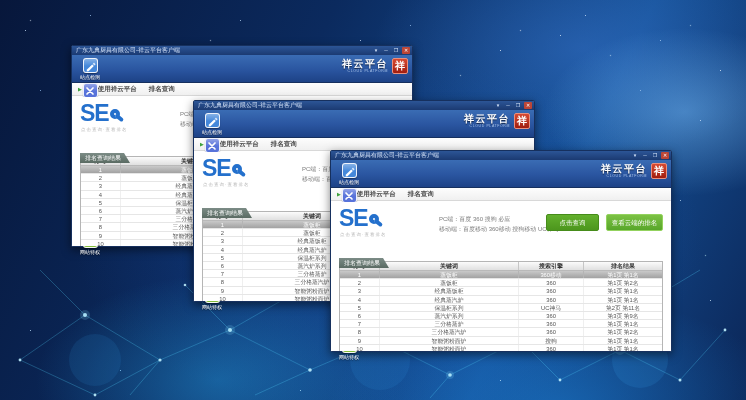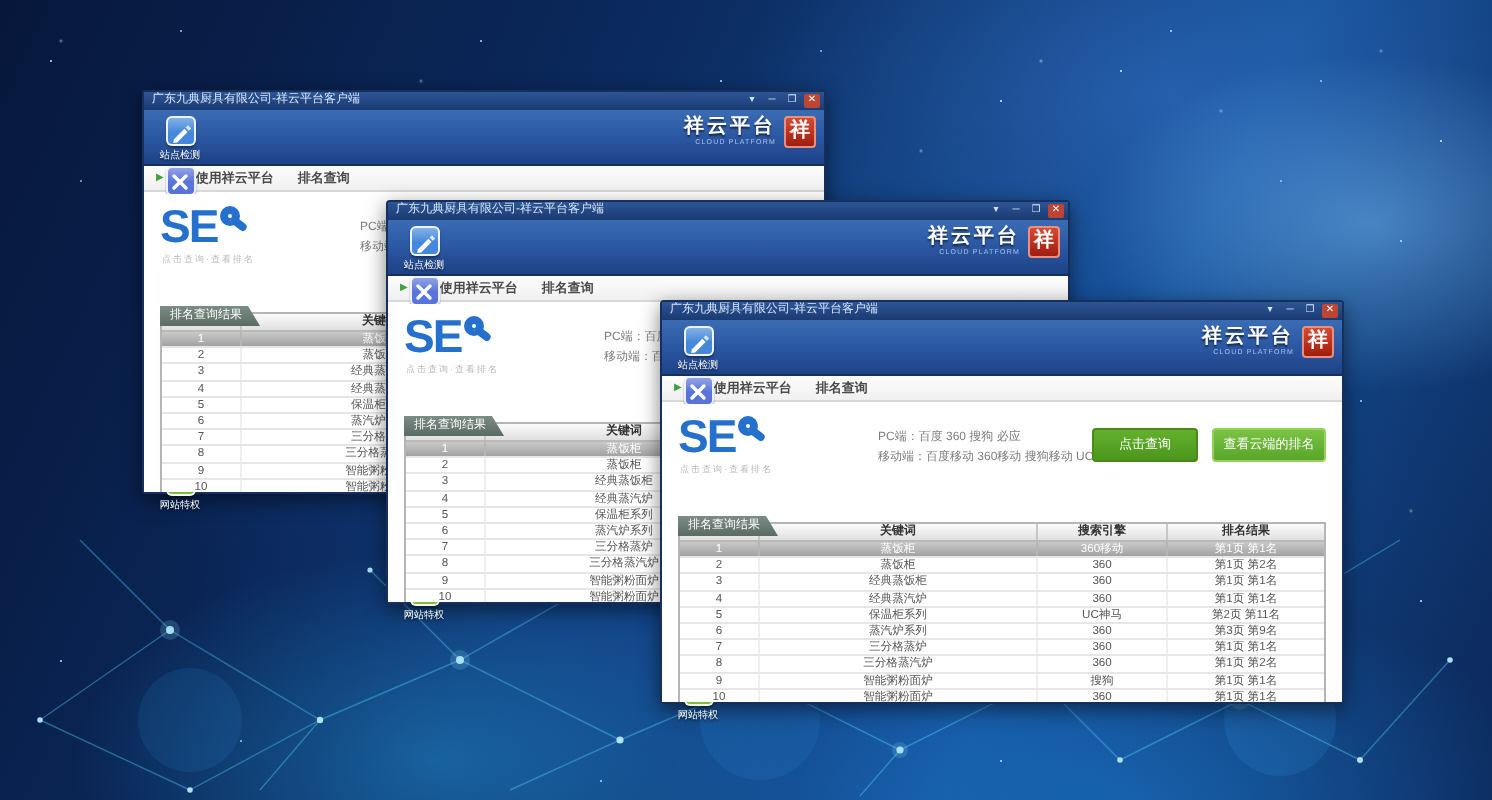--- a/index.html
+++ b/index.html
@@ -56,21 +56,21 @@
     font-size:10px;font-weight:bold;line-height:14px;text-align:center;}
 
   .breadcrumb{height:13px;background:linear-gradient(#fdfdfd,#f0f0f0);border-bottom:1px solid #d8d8d8;
     display:flex;align-items:center;padding:0 6px;gap:3px;}
   .bc-icon{color:#3fa23c;font-size:5px;line-height:1;}
   .bc-text{font-size:6.5px;font-weight:bold;color:#4a4a4a;white-space:nowrap;}
   .bc-sec{margin-left:9px;}
 
   .content{position:absolute;left:0;top:51px;right:0;bottom:0;background:#fff;padding:0 8px;overflow:hidden;}
   .seo-row{position:relative;height:44px;margin-top:3px;}
-  .seo-logo{position:absolute;left:0;top:2px;display:flex;align-items:flex-start;}
+  .seo-logo{position:absolute;left:0;top:2px;display:flex;align-items:center;}
   .seo-se{font-size:23px;font-weight:bold;color:#2470cc;letter-spacing:-1px;line-height:22px;}
   .seo-mag{position:relative;width:10px;height:10px;border:4px solid #2470cc;border-radius:50%;
     margin-left:1px;top:1px;background:#fff;}
   .seo-handle{position:absolute;width:9px;height:3.5px;background:#2470cc;border-radius:2px;
     right:-8px;bottom:-4px;transform:rotate(38deg);}
   .seo-shine{position:absolute;width:3px;height:1.5px;background:#9ec7ef;border-radius:1px;
     left:1px;top:2px;transform:rotate(-30deg);}
   .seo-tagline{position:absolute;left:1px;top:27px;font-size:4.5px;color:#b8b8b8;
     letter-spacing:1px;white-space:nowrap;}
   .seo-info{position:absolute;left:100px;top:9px;font-size:6px;color:#7d7d7d;

